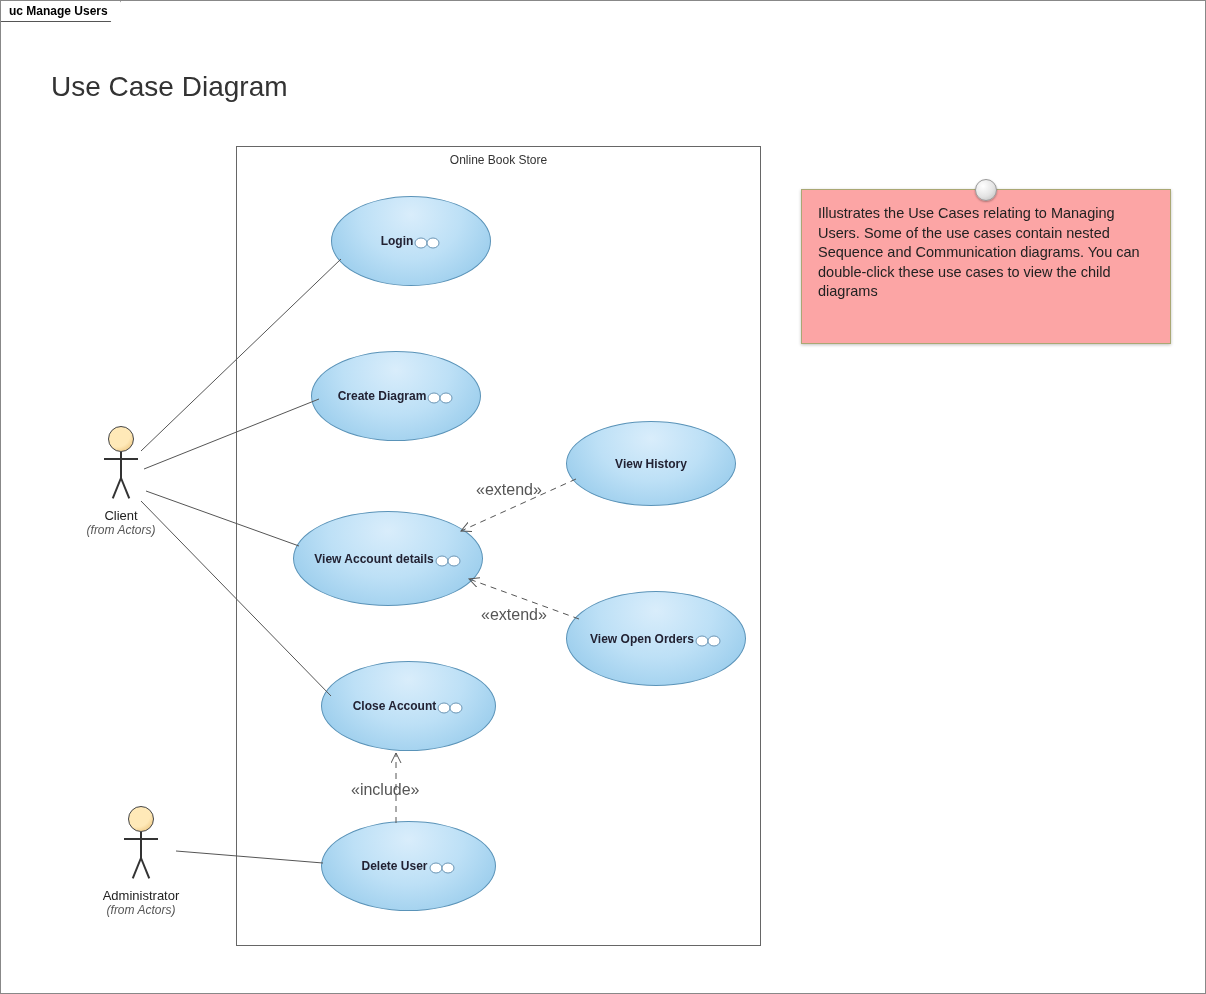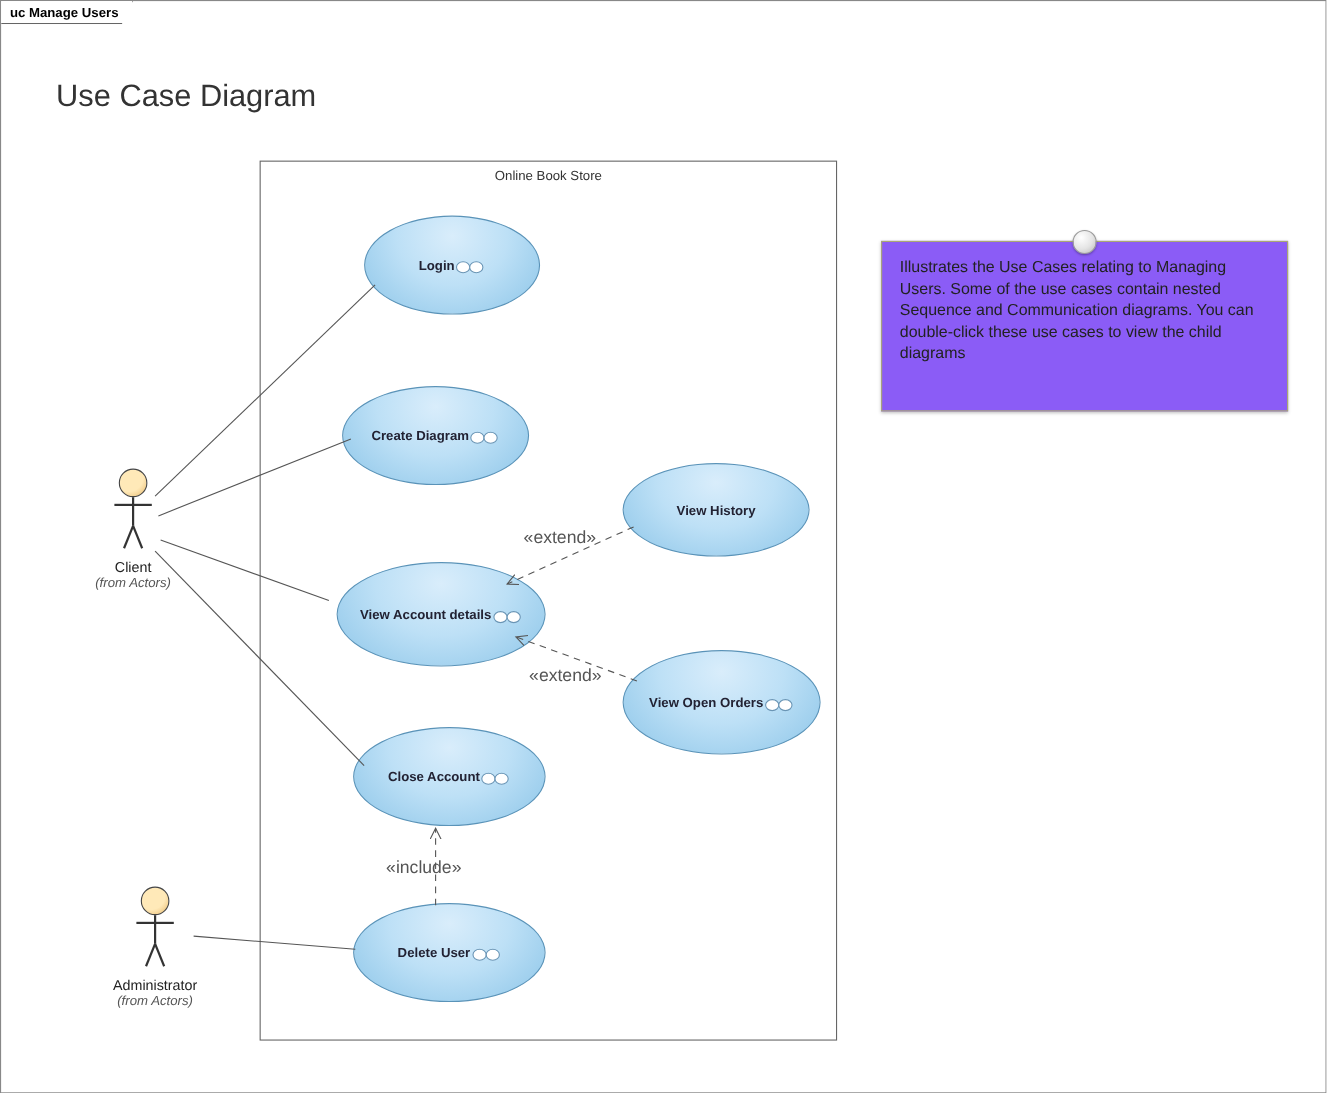--- a/index.html
+++ b/index.html
@@ -53,23 +53,23 @@
       background:radial-gradient(ellipse at 50% 20%, #d9edfb 0%, #bde0f6 45%, #8cc5e8 100%);
       border:1px solid #5a93b8;
       display:flex; flex-direction:row; align-items:center; justify-content:center;
       font-size:12px; font-weight:bold; color:#223;
       text-align:center; padding:4px;
     }
     .uc .spectacles { margin-top:4px; }
     .uc .spectacles svg { display:block; }
 
     .note {
-      position:absolute; left:800px; top:218px;
+      position:absolute; left:800px; top:188px;
       width:370px; height:155px;
-      background:#8b5cf6;
+      background:#fca5a5;
       border:1px solid #aaa874;
       box-shadow:0 1px 3px rgba(0,0,0,0.25);
       padding:14px 16px;
       font-size:14.5px; color:#222; line-height:1.35;
     }
     .note .pin {
       position:absolute; top:-11px; left:50%; transform:translateX(-50%);
       width:22px; height:22px; border-radius:50%;
       background:radial-gradient(circle at 35% 30%, #fff 0%, #e4e4e4 55%, #b8b8b8 100%);
       border:1px solid #999;
@@ -129,21 +129,21 @@
   <div class="uc" style="left:310px; top:350px; width:170px; height:90px;">
     <span>Create Diagram</span>
     <span class="spectacles">
         <svg width="28" height="12">
           <ellipse cx="8" cy="6" rx="6" ry="5" fill="#fff" stroke="#6a95b5"></ellipse>
           <ellipse cx="20" cy="6" rx="6" ry="5" fill="#fff" stroke="#6a95b5"></ellipse>
         </svg>
       </span>
   </div>
 
-  <div class="uc" style="left:305px; top:510px; width:190px; height:95px;">
+  <div class="uc" style="left:292px; top:510px; width:190px; height:95px;">
     <span>View Account details</span>
     <span class="spectacles">
         <svg width="28" height="12">
           <ellipse cx="8" cy="6" rx="6" ry="5" fill="#fff" stroke="#6a95b5"></ellipse>
           <ellipse cx="20" cy="6" rx="6" ry="5" fill="#fff" stroke="#6a95b5"></ellipse>
         </svg>
       </span>
   </div>
 
   <div class="uc" style="left:320px; top:660px; width:175px; height:90px;">

